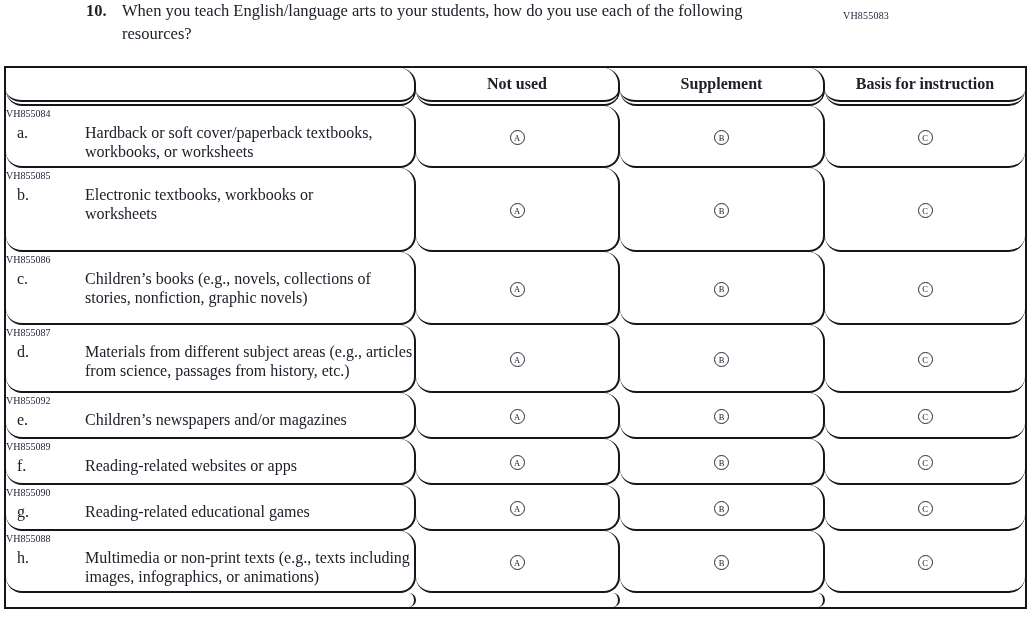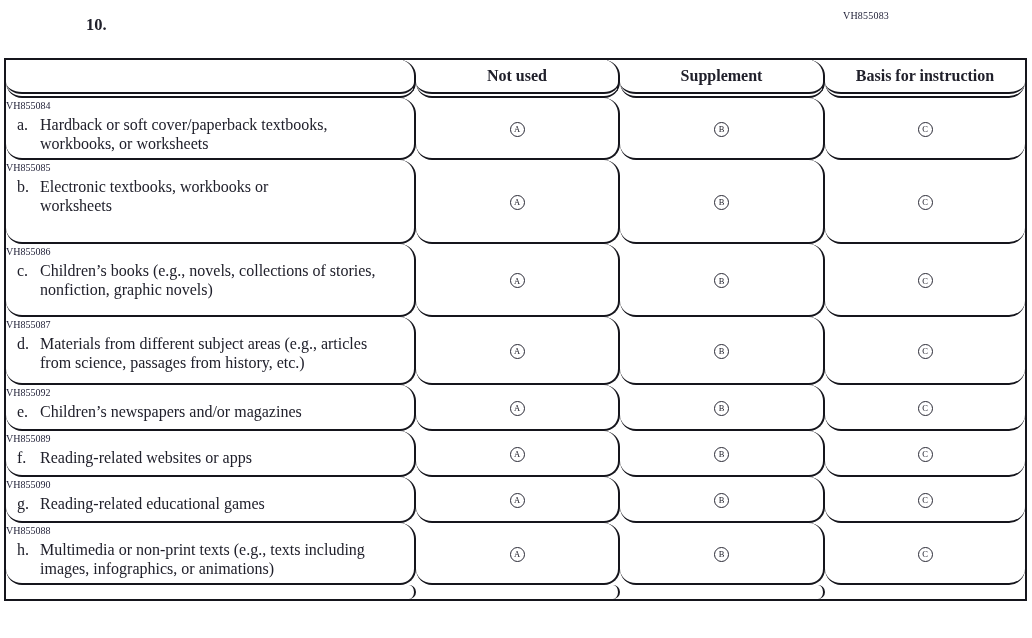--- a/index.html
+++ b/index.html
@@ -7,21 +7,21 @@
     width:1032px;height:638px;overflow:hidden;background:#ffffff;
     font-family:"Liberation Serif","DejaVu Serif",serif;
     color:#20202b;position:relative;
   }
   
   .form-code{
     position:absolute;left:843px;top:10px;
     font-size:10px;letter-spacing:0.2px;color:#23233a;
   }
   
-  .question-wrap{padding-top:14px;margin-left:86px;}
+  .question-wrap{margin-left:86px;}
   .q-row{display:flex;}
   .q-num{font-weight:bold;font-size:16.5px;width:36px;flex:0 0 36px;line-height:22.5px;}
   .q-text{font-size:16.5px;line-height:22.5px;width:650px;}
   .q-instruction{font-size:16.5px;line-height:22px;margin-top:9px;margin-left:36px;}
   .q-instruction b{font-weight:bold;}
   
   table.survey{
     border-collapse:separate;border-spacing:0;table-layout:fixed;
     width:1019px;margin-left:4px;margin-top:21px;
     border:2px solid #15151c;
@@ -35,40 +35,41 @@
   th.sep,td.sep{border-right:2px solid #15151c;}
   tr.body-row td{border-bottom:2px solid #15151c;}
   tr.body-row:last-of-type td{border-bottom:0;}
   td.label-cell{vertical-align:top;}
   .vh-code{
     text-align:left;font-size:10px;color:#23233a;
     padding:2px 4px 0 0;line-height:11px;
   }
   .label-line{display:flex;padding-left:11px;margin-top:4px;}
   .row-letter{flex:0 0 23px;font-size:16px;line-height:19px;}
-  .row-text{font-size:16px;line-height:19px;}
+  .row-text{font-size:16px;line-height:19px;margin-left:45px;}
   .wa{max-width:345px;} .wb{max-width:280px;} .wc{max-width:352px;}
   .wd{max-width:340px;} .wh{max-width:345px;}
   td.opt-cell{text-align:center;}
   .bubble{
     display:inline-flex;align-items:center;justify-content:center;
     width:13px;height:13px;border:1.4px solid #2a2a36;border-radius:50%;
     font-size:8.5px;line-height:1;color:#20202b;
     font-family:"Liberation Serif","DejaVu Serif",serif;
   }
   tr.stub td{height:14px;border-bottom:0;}
 </style>
 </head>
 <body>
 
 <div class="form-code">VH855083</div>
 
 <div class="question-wrap">
   <div class="q-row">
     <span class="q-num">10.</span>
+    <span class="q-text">When you teach English/language arts to your students, how do you use each of the following resources?</span>
   </div>
 </div>
 
 <table class="survey">
   <colgroup>
       <col class="c1">
       <col class="c2">
       <col class="c3">
       <col class="c4">
     </colgroup>

